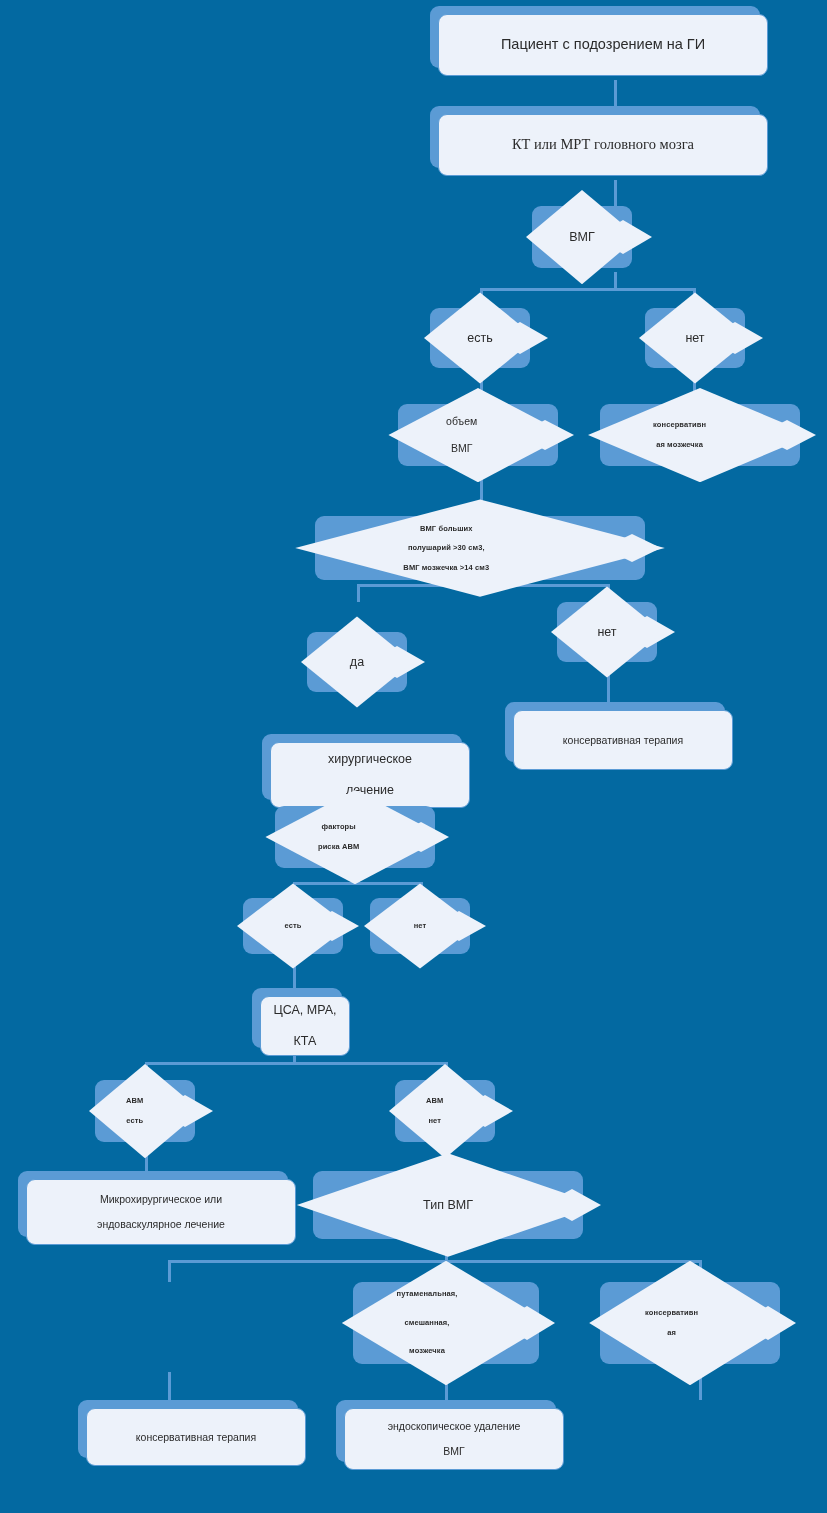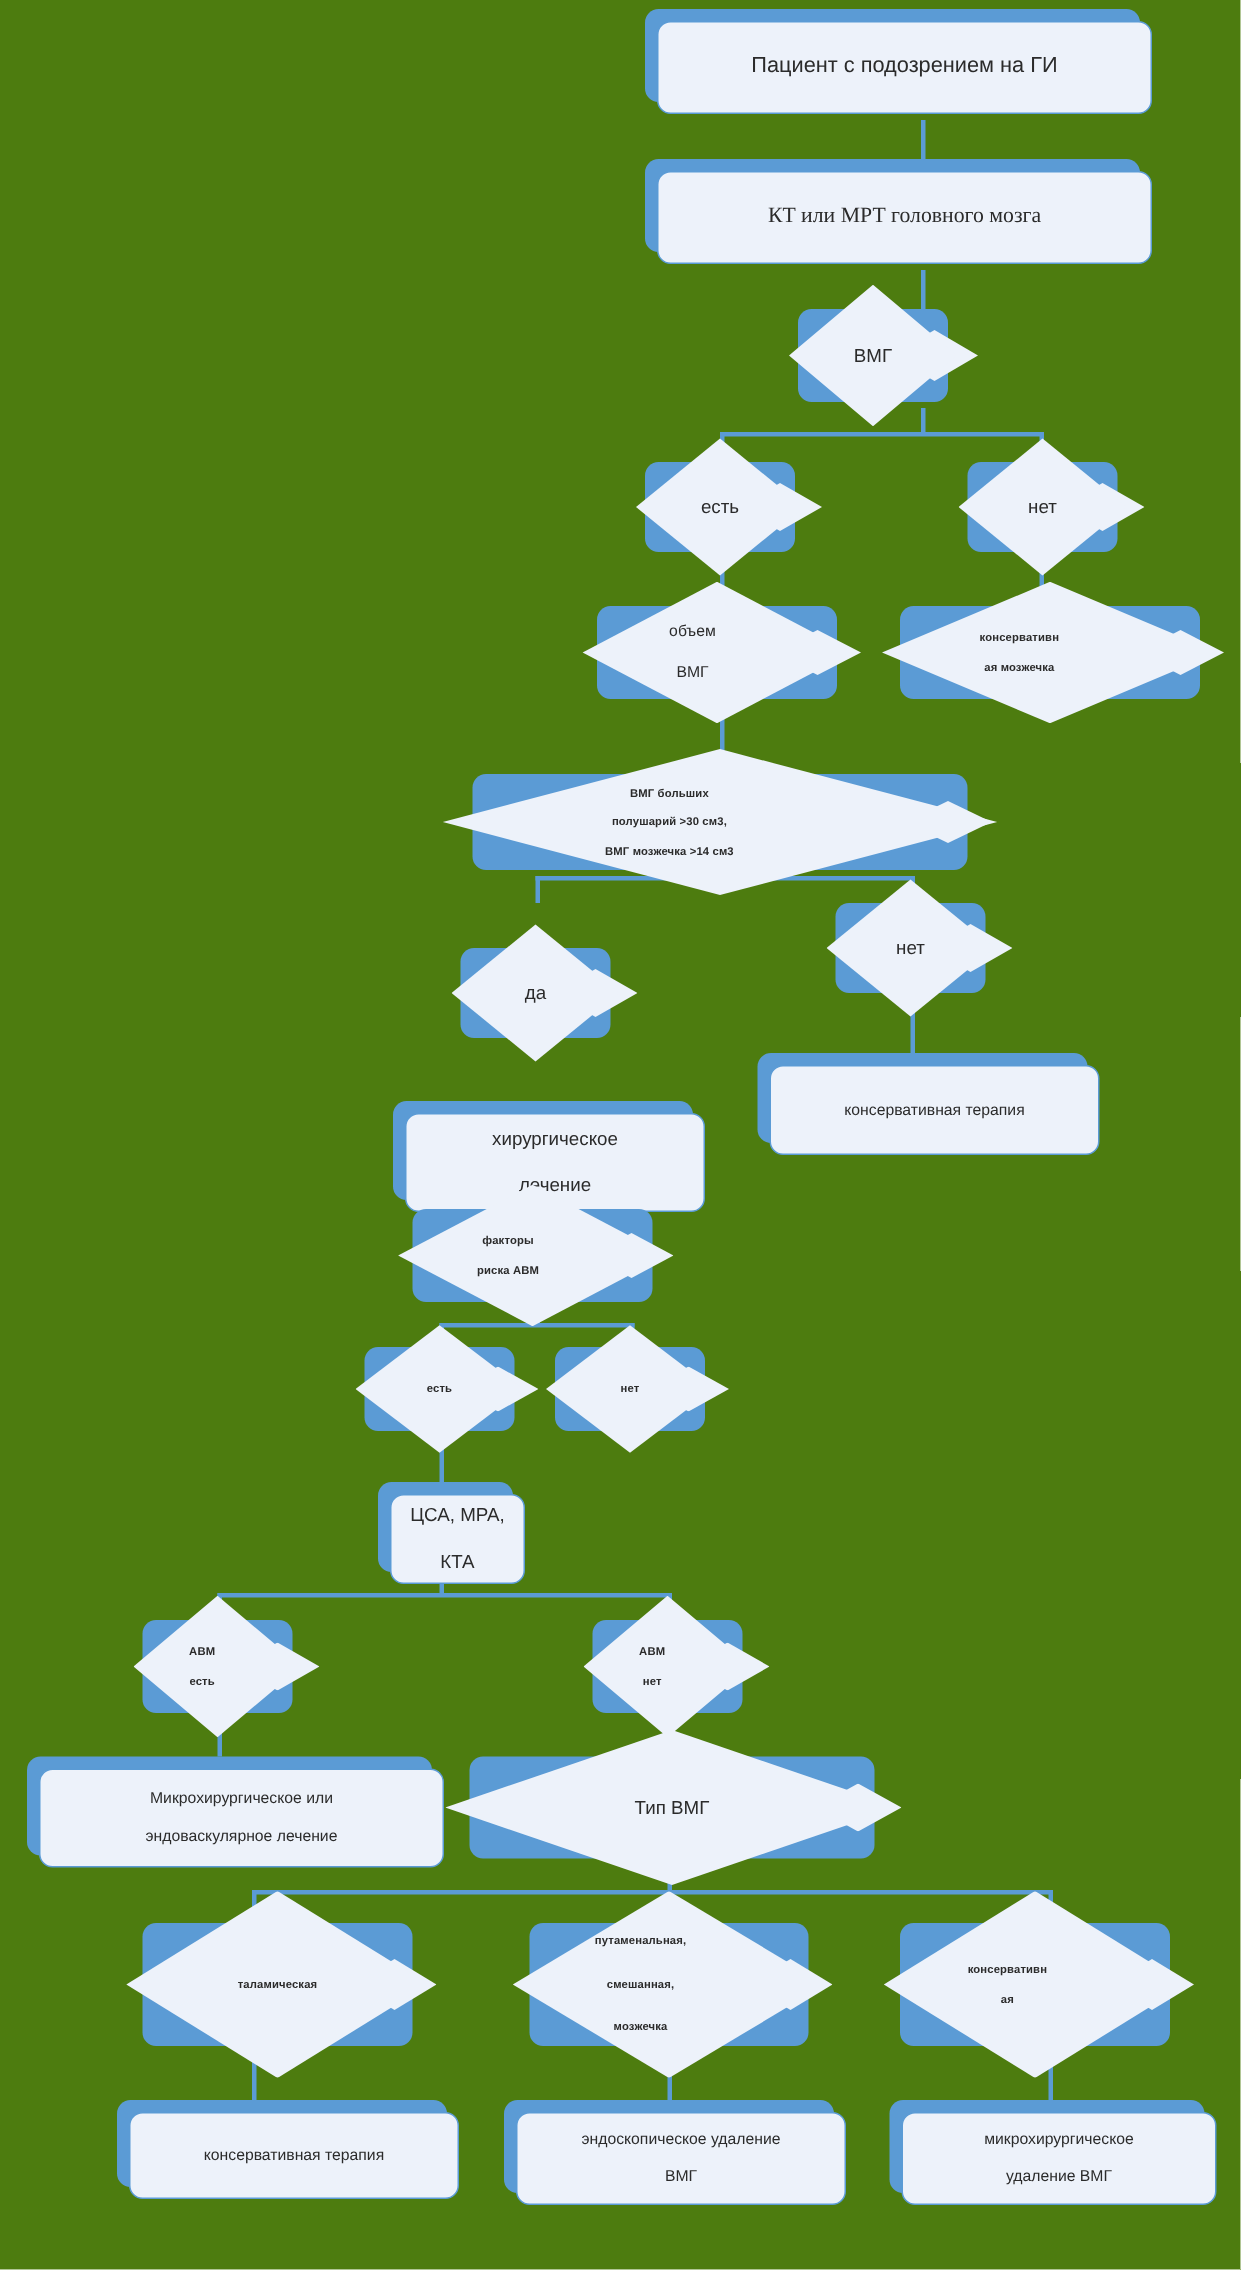--- a/index.html
+++ b/index.html
@@ -8,21 +8,21 @@
     font-family:"Liberation Sans","DejaVu Sans",sans-serif;
     color:#2b2b2b;
     -webkit-font-smoothing:antialiased;
   }
   #stage{
     position:relative;
     width:827px;
     height:1513px;
     margin:0;
     overflow:hidden;
-    background:#4d7c0f;
+    background:#0369a1;
   }
   
   .ln{position:absolute;background:#5B9BD5;}
   .ln.v{width:3px;}
   .ln.h{height:3px;}
 
   
   .proc{position:absolute;}
   .proc .shadow{
     position:absolute;left:0;top:0;width:100%;height:100%;
@@ -276,27 +276,20 @@
   </div>
 
   <div class="dec" style="left:313px;top:1171px;width:270px;height:68px;">
     <div class="plate"></div>
     <div class="nub" style="left:230px;top:18px;width:58px;height:32px;"></div>
     <div class="dia f12">
         <span>Тип ВМГ</span>
       </div>
   </div>
 
-  <div class="dec" style="left:95px;top:1282px;width:180px;height:82px;">
-    <div class="plate"></div>
-    <div class="nub" style="left:140px;top:24px;width:56px;height:34px;"></div>
-    <div class="dia f7">
-        <span>таламическая</span>
-      </div>
-  </div>
 
   <div class="dec" style="left:353px;top:1282px;width:186px;height:82px;">
     <div class="plate"></div>
     <div class="nub" style="left:146px;top:24px;width:56px;height:34px;"></div>
     <div class="dia f7" style="line-height:1.9;">
         <span><span>путаменальная,</span><br><span>смешанная,</span><br><span>мозжечка</span></span>
       </div>
   </div>
 
   <div class="dec" style="left:600px;top:1282px;width:180px;height:82px;">
@@ -314,20 +307,14 @@
       </div>
   </div>
 
   <div class="proc" style="left:336px;top:1400px;width:220px;height:62px;">
     <div class="shadow"></div>
     <div class="face f10">
         <span><span>эндоскопическое удаление</span><br><span>ВМГ</span></span>
       </div>
   </div>
 
-  <div class="proc" style="left:593px;top:1400px;width:210px;height:62px;">
-    <div class="shadow"></div>
-    <div class="face f10">
-        <span><span>микрохирургическое</span><br><span>удаление ВМГ</span></span>
-      </div>
-  </div>
 
 </div>
 
 </body></html>

